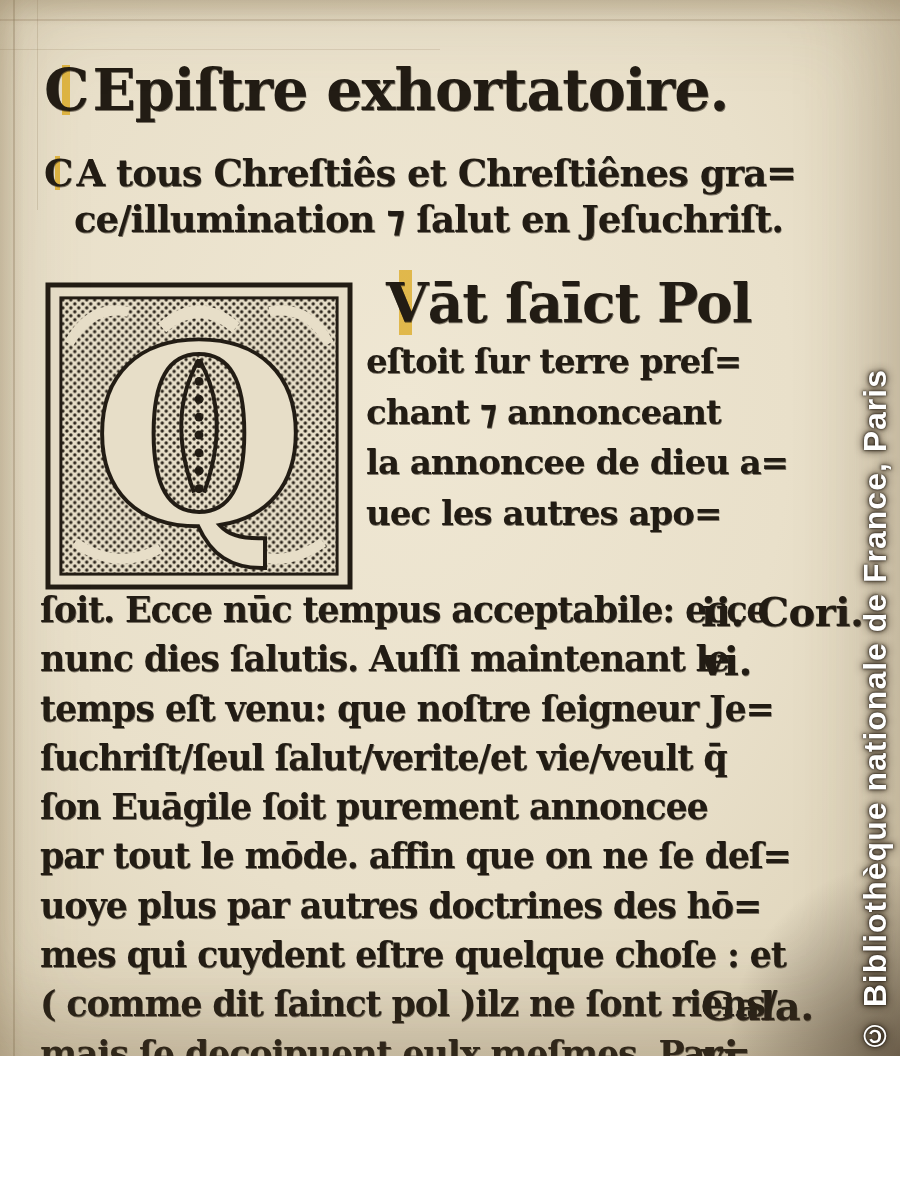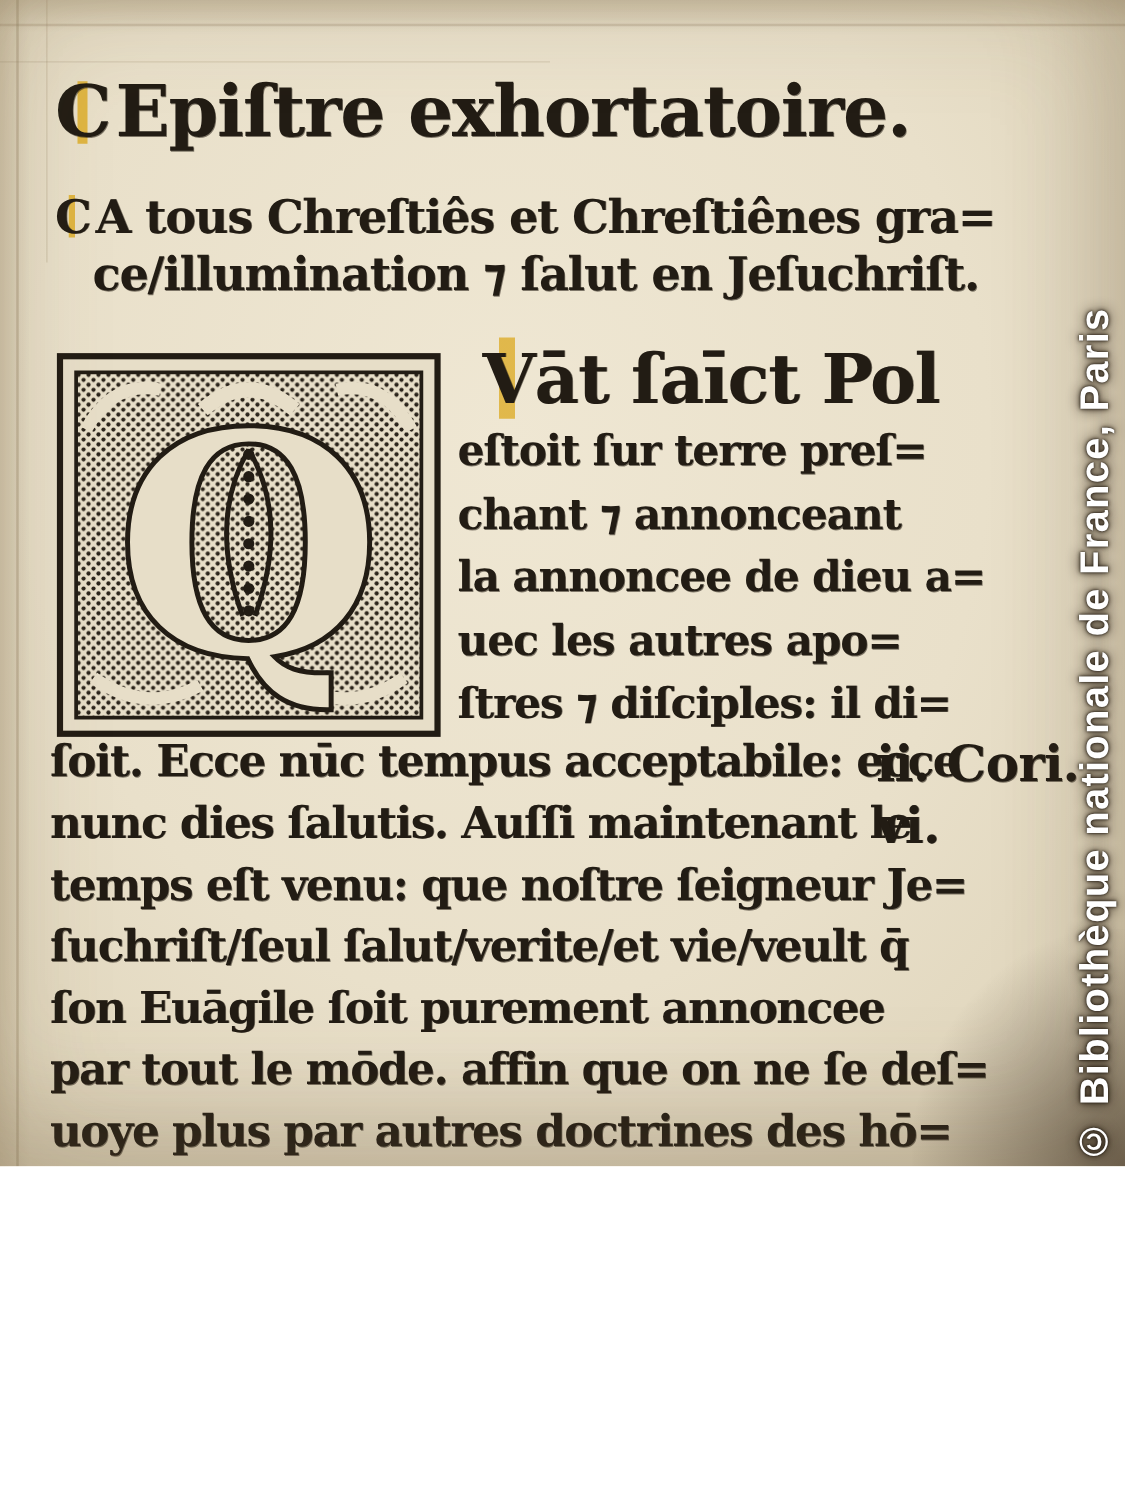--- a/index.html
+++ b/index.html
@@ -1,18 +1,18 @@
 <!DOCTYPE html>
 <html><head>
 <meta charset="utf-8">
 <style>
   html,body{margin:0;padding:0;}
   #page{
     position:relative;
-    width:900px;height:933px;
+    width:900px;height:1056px;
     overflow:hidden;
     background:
       linear-gradient(180deg, rgba(185,170,140,.55) 0px, rgba(185,170,140,0) 26px),
       linear-gradient(90deg, rgba(195,180,150,.5) 0px, rgba(195,180,150,0) 24px),
       radial-gradient(ellipse at 45% 38%, #efe7d3 0%, #e9e0ca 55%, #dcd1b6 100%);
     font-family:"DejaVu Serif","DejaVu Sans",serif;
     color:#221c14;
   }
   .crease{position:absolute;pointer-events:none;}
   .crease.v1{left:13px;top:0;width:2px;height:100%;background:rgba(140,120,90,.32);}
@@ -106,21 +106,20 @@
         <circle cx="155" cy="208" r="4.5" fill="#221c14"></circle>
     </g>
   </svg>
 
   <div class="opening ink">
     <div class="large">Vāt ſaīct Pol</div>
     <div class="wrap-line">eſtoit ſur terre preſ=</div>
     <div class="wrap-line">chant ⁊ annonceant</div>
     <div class="wrap-line">la annoncee de dieu a=</div>
     <div class="wrap-line">uec les autres apo=</div>
-    <div class="wrap-line">ſtres ⁊ diſciples: il di=</div>
   </div>
 
   <div class="bodytext ink">
     <div class="line">ſoit. Ecce nūc tempus acceptabile: ecce</div>
     <div class="line">nunc dies ſalutis. Auſſi maintenant le</div>
     <div class="line">temps eſt venu: que noſtre ſeigneur Je=</div>
     <div class="line">ſuchriſt/ſeul ſalut/verite/et vie/veult q̄</div>
     <div class="line">ſon Euāgile ſoit purement annoncee</div>
     <div class="line">par tout le mōde. affin que on ne ſe deſ=</div>
     <div class="line">uoye plus par autres doctrines des hō=</div>

